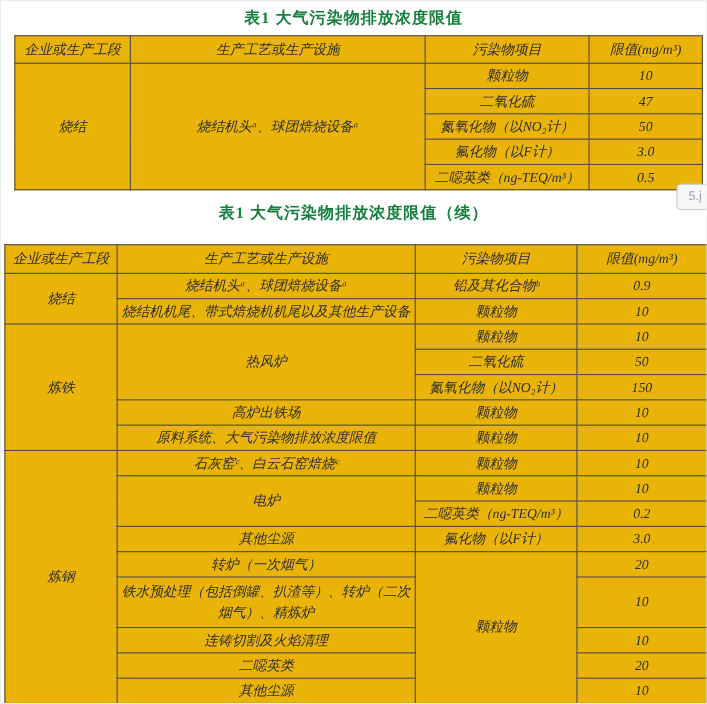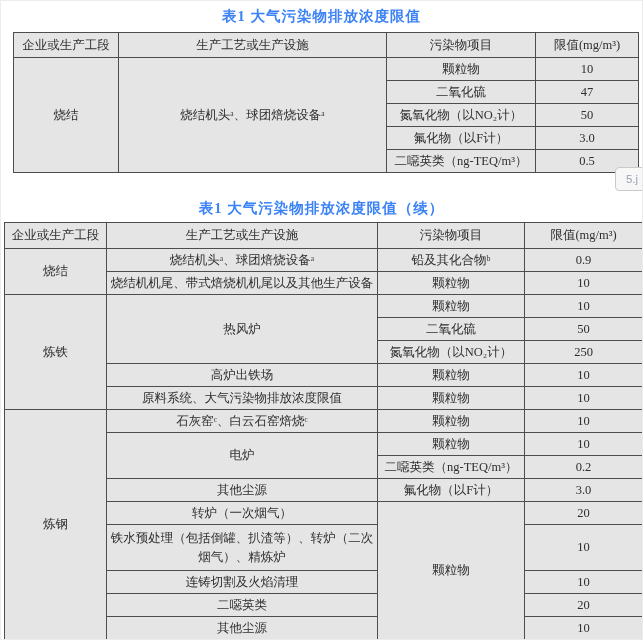--- a/index.html
+++ b/index.html
@@ -6,27 +6,28 @@
   html,body { background:#ffffff; }
   .page {
     position:relative; width:643px; height:640px;
     background:#ffffff; overflow:hidden;
     font-family:"Liberation Serif","DejaVu Serif",serif;
     border:1px solid #ececec;
   }
   .tbl-title {
     position:absolute; left:0; width:100%;
     text-align:center; font-size:14.5px; font-weight:bold;
-    color:#3b82f6; letter-spacing:1px;
+    color:#15803d; letter-spacing:1px;
   }
   #title1 { top:6px; }
-  #title2 { top:198px; }
+  #title2 { top:183px; }
   table.tbl {
     position:absolute; border-collapse:collapse; table-layout:fixed;
-    background:#e5e5e5;
+    background:#eab308;
+    font-style:italic;
   }
   #t1 { left:12px; top:31px; width:625px; }
   #t2 { left:3px;  top:221px; width:638px; }
   .tbl th, .tbl td {
     border:1px solid #4d4d4d;
     font-weight:normal; font-size:12.5px; color:#2e2e2e;
     text-align:center; vertical-align:middle;
     padding:1px 3px; line-height:1.45;
     overflow:hidden;
   }
@@ -129,21 +130,21 @@
         <td rowspan="3">热风炉</td>
         <td>颗粒物</td>
         <td>10</td>
       </tr>
       <tr>
         <td>二氧化硫</td>
         <td>50</td>
       </tr>
       <tr>
         <td>氮氧化物（以NO₂计）</td>
-        <td>250</td>
+        <td>150</td>
       </tr>
       <tr>
         <td>高炉出铁场</td>
         <td>颗粒物</td>
         <td>10</td>
       </tr>
       <tr>
         <td>原料系统、大气污染物排放浓度限值</td>
         <td>颗粒物</td>
         <td>10</td>

